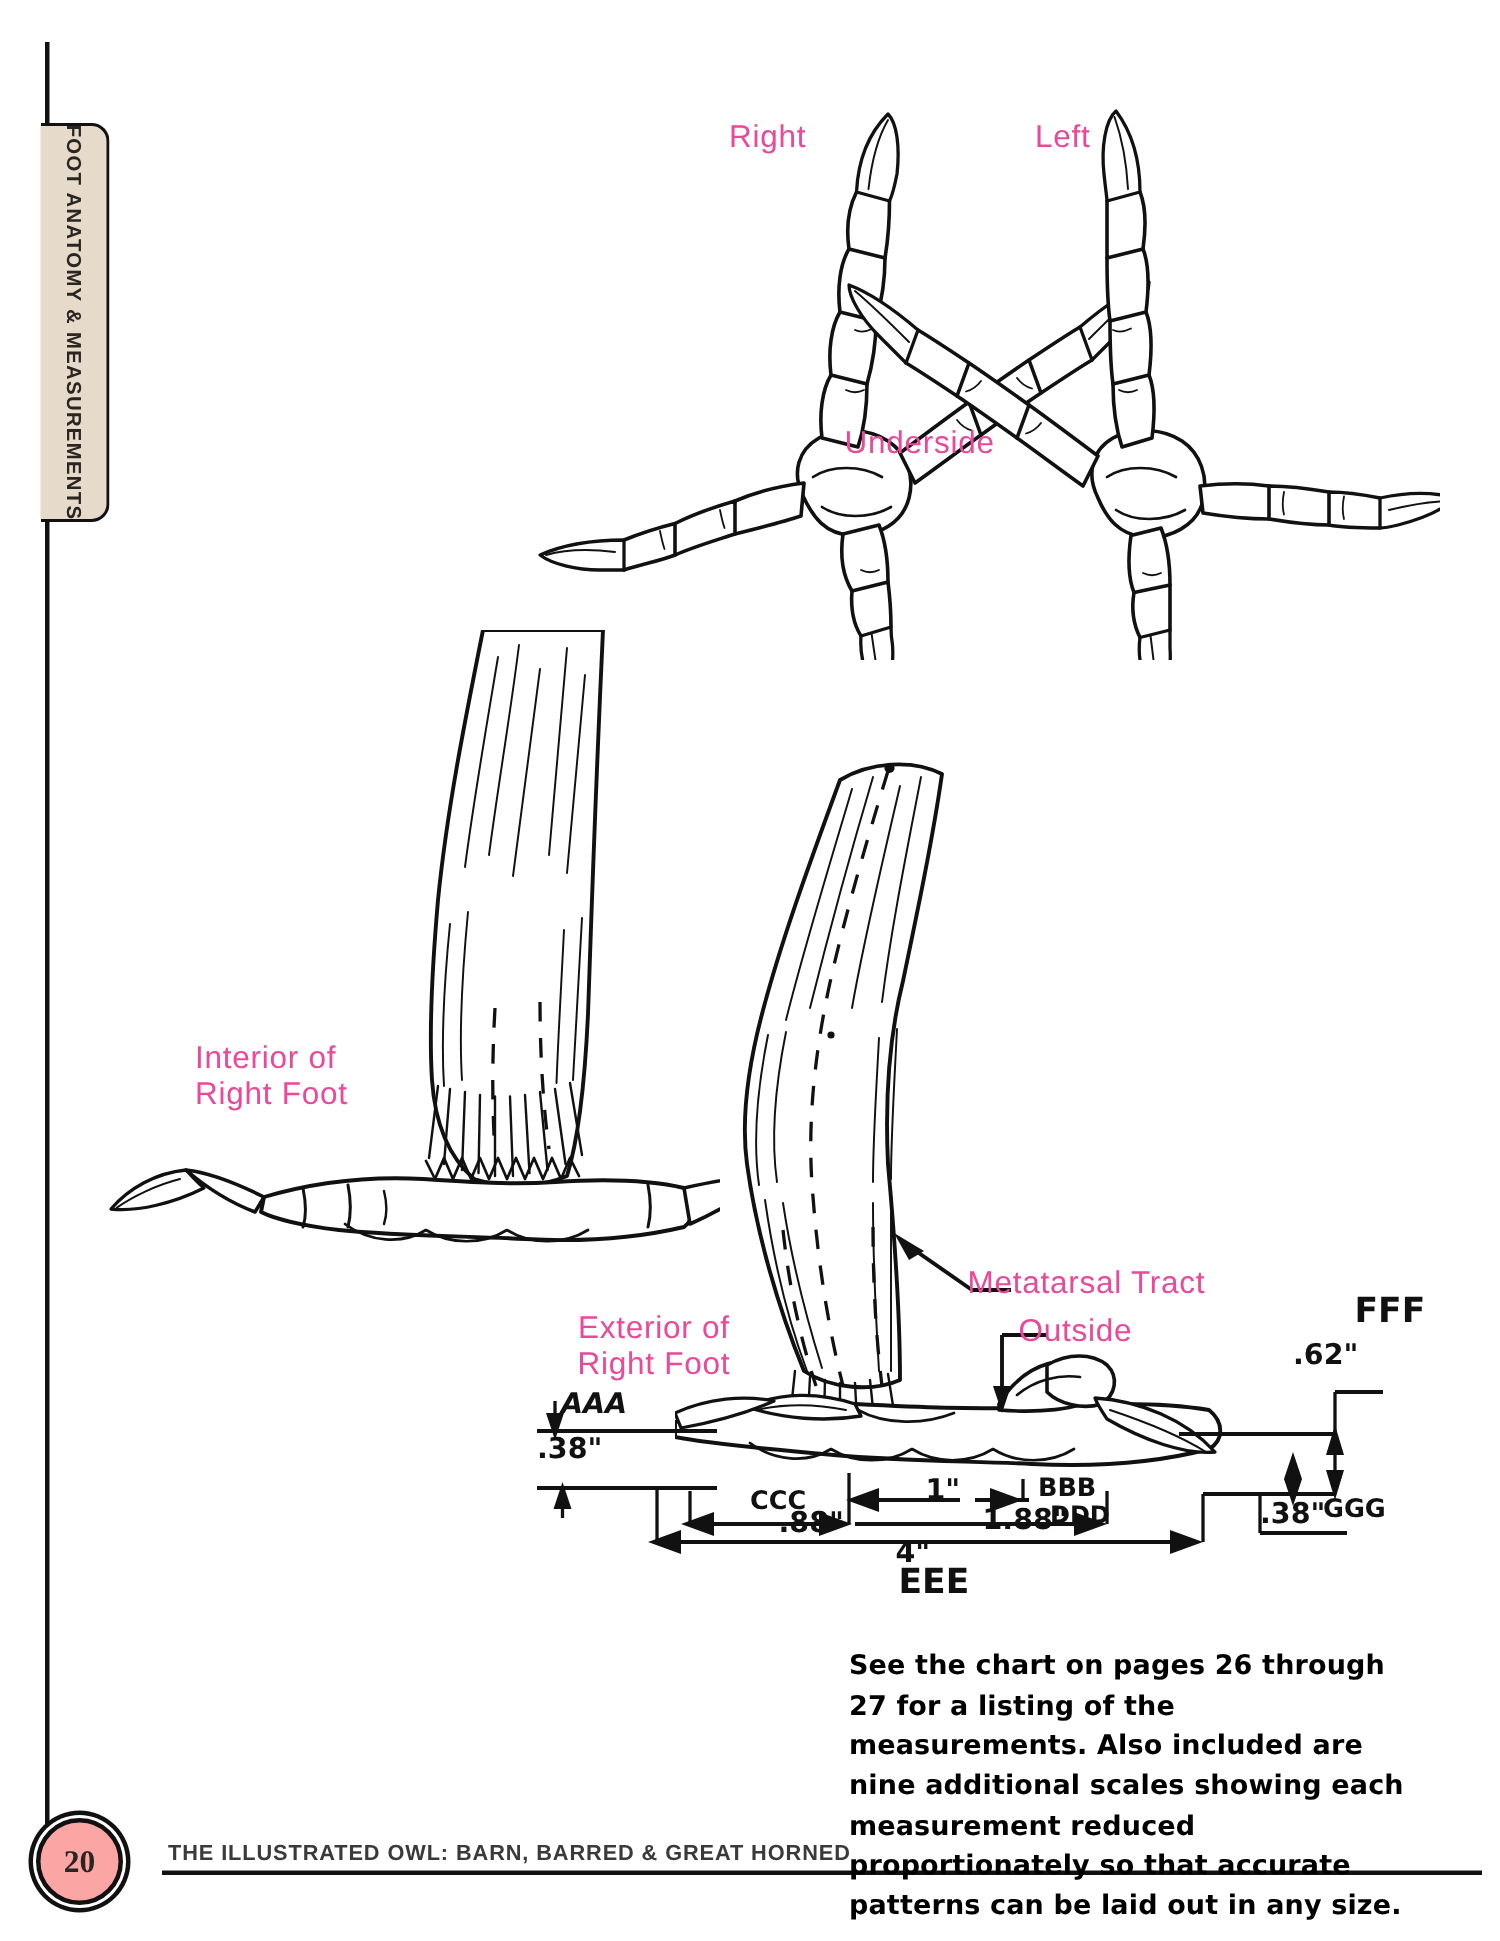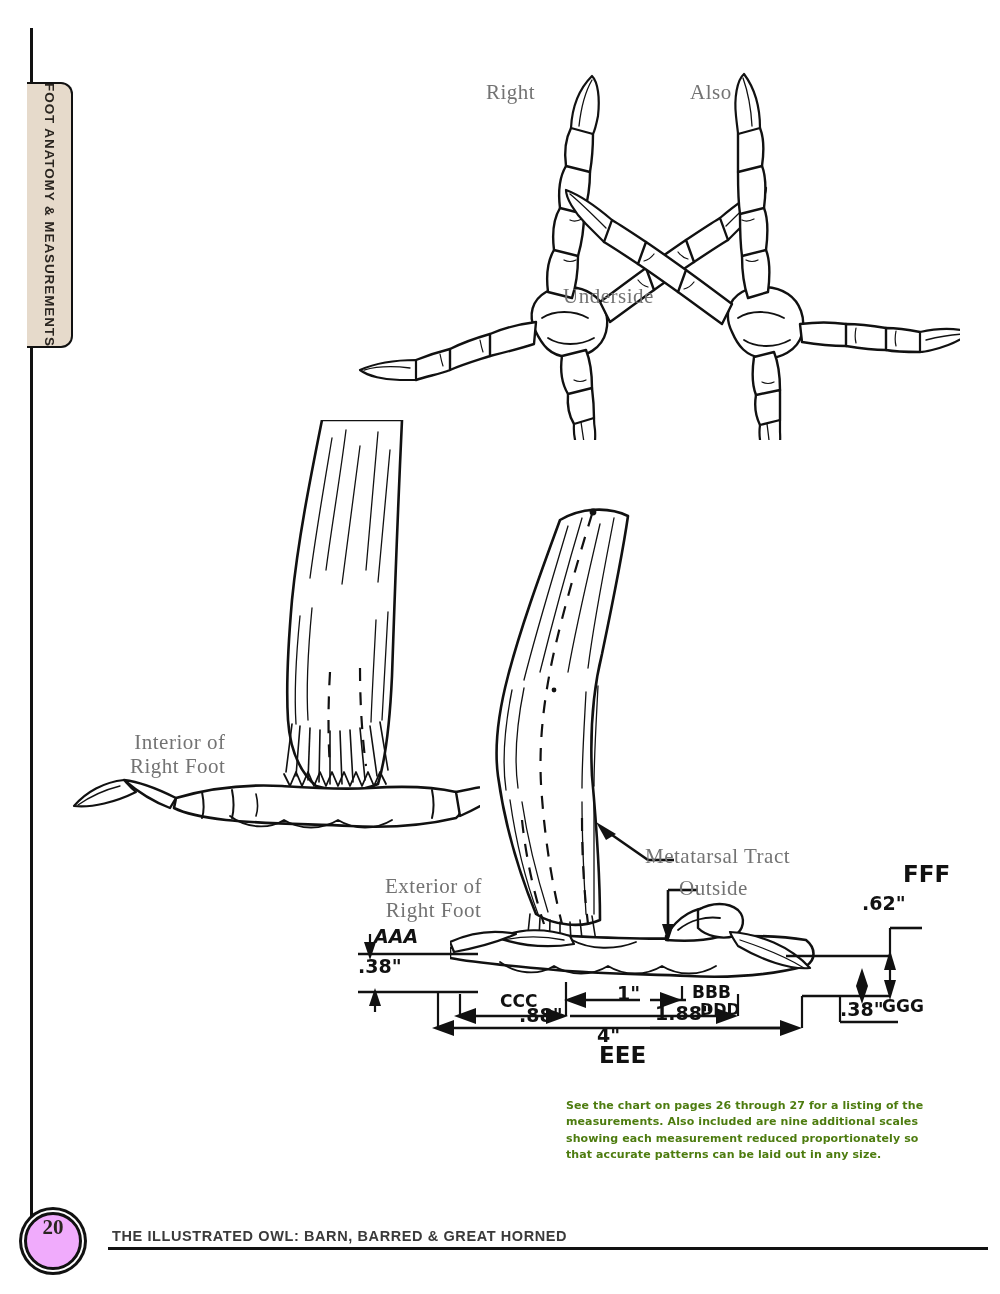--- a/index.html
+++ b/index.html
@@ -17,38 +17,38 @@
             background:#e6dacb;border:2px solid #111;border-left:none;
             border-radius:0 12px 12px 0;}
   .side-tab .tab-text{position:absolute;left:50%;top:50%;
             transform:translate(-50%,-50%) rotate(90deg);
             white-space:nowrap;font-size:13.5px;letter-spacing:.9px;
             font-variant:small-caps;text-transform:uppercase;font-weight:600;
             color:#2a2520;font-family:"Liberation Sans",sans-serif;}
 
   
   .page-badge{position:absolute;left:24px;bottom:24px;width:52px;height:52px;
-            border-radius:50%;background:#f0abfc;border:3px solid #111;
+            border-radius:50%;background:#fca5a5;border:3px solid #111;
             box-shadow:0 0 0 2px #fff, 0 0 0 5px #111;
-            display:flex;justify-content:center;}
+            display:flex;align-items:center;justify-content:center;}
   .page-badge span{font-size:21px;font-weight:700;color:#2a2520;
             font-family:"Liberation Serif",serif;}
   .footer-title{position:absolute;left:112px;bottom:50px;font-size:14.5px;
             letter-spacing:.6px;font-variant:small-caps;text-transform:uppercase;
             color:#3a3a3a;font-weight:600;font-family:"Liberation Sans",sans-serif;}
 
   
-  .hand{font-family:Liberation Serif, serif;color:#737373;letter-spacing:.5px;}
+  .hand{font-family:Liberation Sans, sans-serif;color:#ec4899;letter-spacing:.5px;}
   .lbl{position:absolute;font-size:21px;line-height:1.15;white-space:pre;}
   .dim{position:absolute;font-size:19px;font-weight:700;white-space:pre;
        font-family:"DejaVu Sans",sans-serif;}
 
   
-  .caption{position:absolute;left:566px;top:1098px;width:372px;font-size:11px;
-           line-height:1.48;font-weight:700;color:#4d7c0f;
+  .caption{position:absolute;left:566px;top:1098px;width:372px;font-size:18px;
+           line-height:1.48;font-weight:700;color:#000000;
            font-family:"DejaVu Sans",sans-serif;letter-spacing:.1px;}
 
   svg{display:block;}
   .art{position:absolute;}
   .ink{fill:none;stroke:#111;stroke-linecap:round;stroke-linejoin:round;}
   .fillw{fill:#fff;stroke:#111;stroke-linecap:round;stroke-linejoin:round;}
   .dash{fill:none;stroke:#111;stroke-width:2.2;stroke-dasharray:13 11;stroke-linecap:butt;}
   .dimline{stroke:#111;stroke-width:2.6;fill:none;}
   .dimthin{stroke:#111;stroke-width:2.2;fill:none;}
 </style>
@@ -161,21 +161,21 @@
           <path class="ink" stroke-width="1.2" d="M482 322 C486 324 490 324 494 322"></path>
         </g>
 
         <path class="ink" stroke-width="1.8" d="M458 258 C470 250 490 250 504 258"></path>
         <path class="ink" stroke-width="1.8" d="M464 280 C476 288 496 288 510 280"></path>
       </g>
     </svg>
   </div>
 
   <div class="lbl hand" style="left:486px;top:80px;">Right</div>
-  <div class="lbl hand" style="left:690px;top:80px;">Also</div>
+  <div class="lbl hand" style="left:690px;top:80px;">Left</div>
   <div class="lbl hand" style="left:563px;top:284px;">Underside</div>
 
   <div class="art" style="left:60px;top:420px;width:420px;height:420px;">
     <svg width="420" height="420" viewBox="0 0 420 420">
 
       <path class="fillw" stroke-width="2.6" d="M262 0 C250 60 238 120 232 180 C228 226 226 268 228 300
                C230 330 240 352 256 366
                C276 372 300 372 318 364
                C326 338 330 300 332 256
                C334 200 336 130 342 0 Z"></path>
@@ -229,21 +229,21 @@
       <path class="ink" stroke-width="1.6" d="M196 374 C198 382 198 390 196 396"></path>
 
       <path class="fillw" stroke-width="2.4" d="M396 372 C414 368 432 364 448 366 C436 378 418 388 400 396 Z"></path>
       <path class="ink" stroke-width="2.0" d="M372 370 C374 380 374 390 372 398"></path>
 
       <path class="ink" stroke-width="1.8" d="M170 396 C186 408 208 410 224 400 C240 410 262 410 278 400
                C294 410 316 410 332 400"></path>
     </svg>
   </div>
 
-  <div class="lbl hand" style="left:130px;top:730px;text-align:right;"><span>Interior of</span><br><span>Right Foot</span></div>
+  <div class="lbl hand" style="left:130px;top:694px;"><span>Interior of</span><br><span>Right Foot</span></div>
 
   <div class="art" style="left:450px;top:490px;width:420px;height:500px;">
     <svg width="420" height="500" viewBox="0 0 420 500">
 
       <path class="fillw" stroke-width="2.6" d="M110 30 C88 90 70 140 58 186 C48 224 44 256 48 286
                C54 330 68 380 86 424
                C104 436 132 438 150 430
                C150 382 146 330 142 286
                C140 244 142 204 152 164
                C162 116 172 68 178 26

